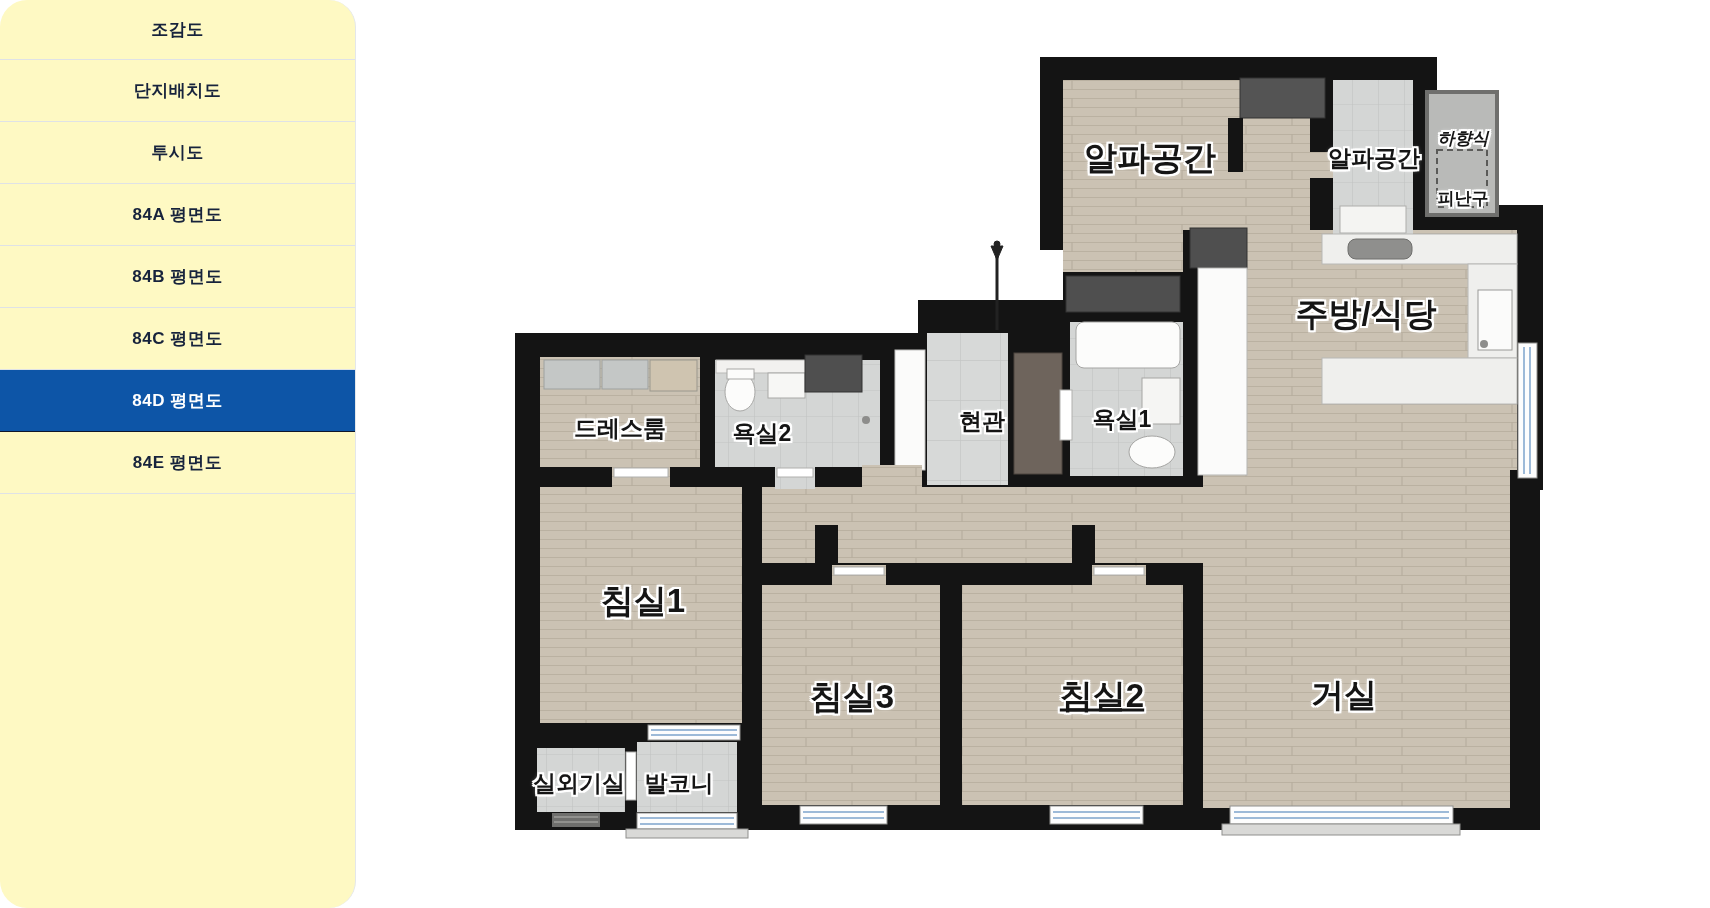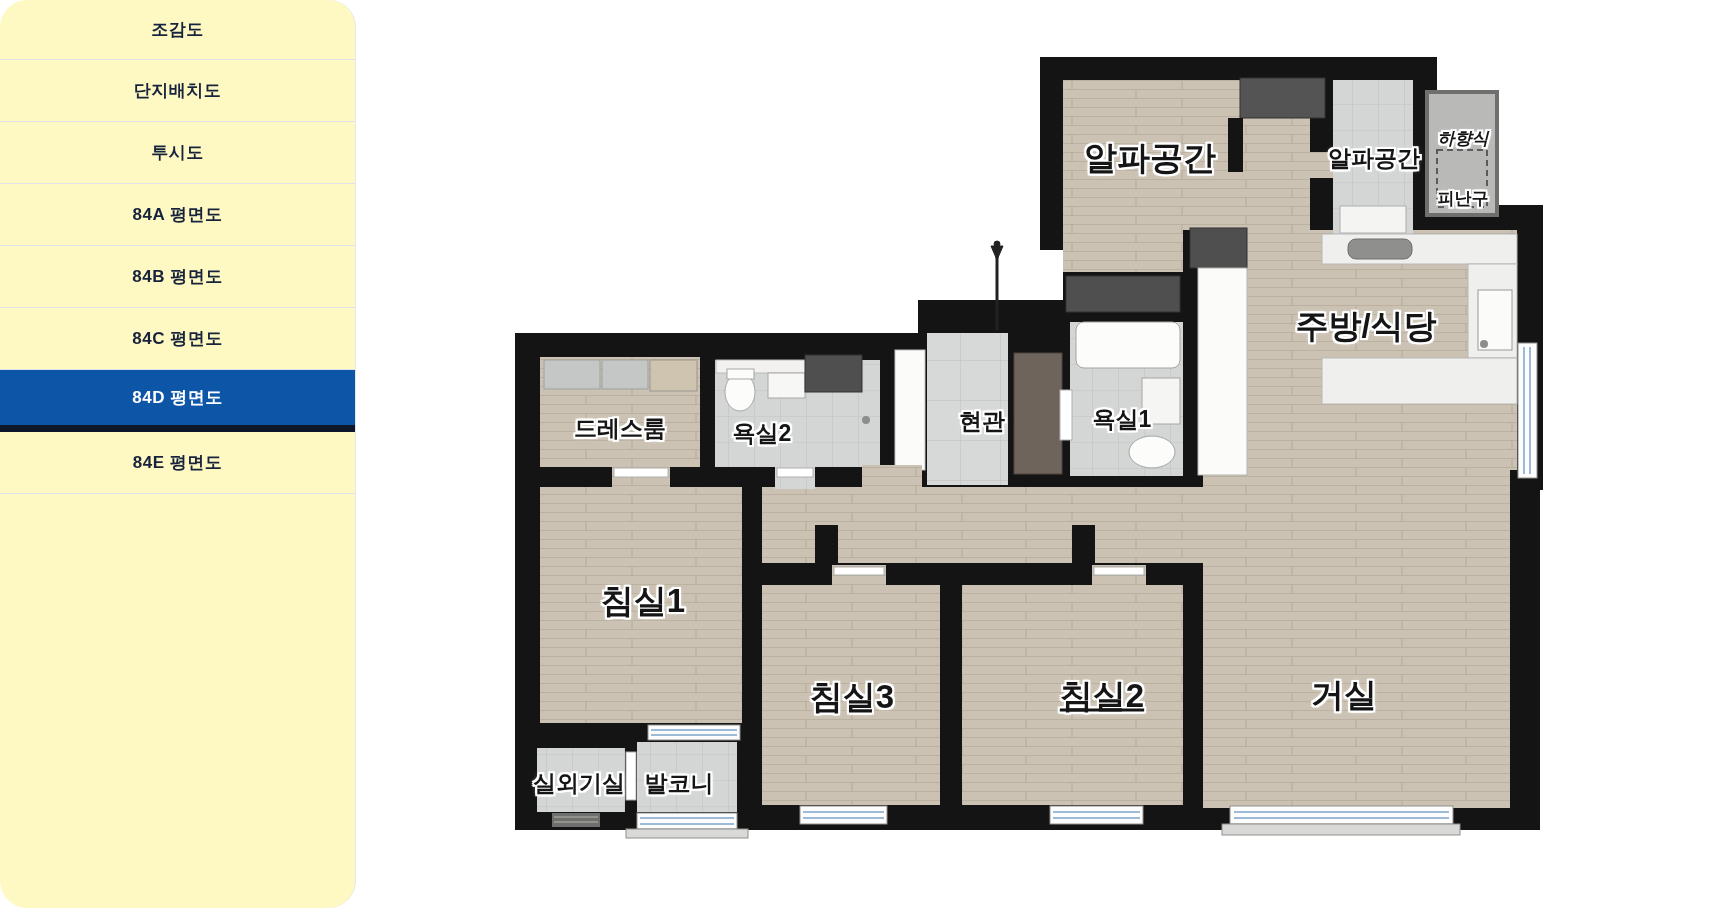--- a/index.html
+++ b/index.html
@@ -8,41 +8,41 @@
   .app { position:relative; width:1710px; height:908px; background:#fff; }
 
   
   .sidebar { position:absolute; left:0; top:0; width:356px; height:908px;
              background:#fef9c3; border-right:1px solid #e4e7ea;border-radius:27px; }
   .menu { list-style:none; }
   .menu li { height:62px; display:flex; align-items:center; justify-content:center;
              border-bottom:1px solid #dfe2e6; cursor:pointer;
              font-size:17px; font-weight:bold; color:#17233c; letter-spacing:0.5px; }
   .menu li:first-child { height:60px; }
-  .menu li.active { background:#0d55a7; color:#ffffff; border-bottom:7px solid #0f172a; }
+  .menu li.active { background:#0d55a7; color:#ffffff; border-bottom:1px solid #0f172a; }
 
   
   .main { position:absolute; left:357px; top:0; width:1353px; height:908px; background:#fff; }
   .plan-svg { position:absolute; left:0; top:0; }
 
   
   .room-label { position:absolute; transform:translate(-50%,-50%);
                 font-weight:bold; color:#151515; white-space:nowrap;
                 text-shadow:-2px -2px 0 #fff, 2px -2px 0 #fff, -2px 2px 0 #fff,
                              2px 2px 0 #fff, 0 -2px 0 #fff, 0 2px 0 #fff,
                             -2px 0 0 #fff, 2px 0 0 #fff, 0 0 5px #fff; }
   .fs24 { font-size:33px; }
   .fs22 { font-size:23px; }
   .fs17 { font-size:17px; }
 
   #lbl-alpha    { left:1150px; top:158px; }
   #lbl-utility  { left:1374px; top:158px; }
   #lbl-hatch1   { left:1463px; top:138px;font-style:italic; }
   #lbl-hatch2   { left:1463px; top:162px;margin-top:36px; }
-  #lbl-kitchen  { left:1366px; top:326px; }
+  #lbl-kitchen  { left:1366px; top:314px; }
   #lbl-dress    { left:620px;  top:428px; }
   #lbl-bath2    { left:762px;  top:433px; }
   #lbl-entry    { left:958px;  top:421px;margin-left:24px; }
   #lbl-bath1    { left:1122px; top:419px; }
   #lbl-bed1     { left:643px;  top:601px; }
   #lbl-bed3     { left:852px;  top:697px; }
   #lbl-bed2     { left:1102px; top:696px;text-decoration:underline; }
   #lbl-living   { left:1344px; top:695px;text-align:right; }
   #lbl-acroom   { left:579px;  top:783px; }
   #lbl-balcony  { left:679px;  top:783px; }

